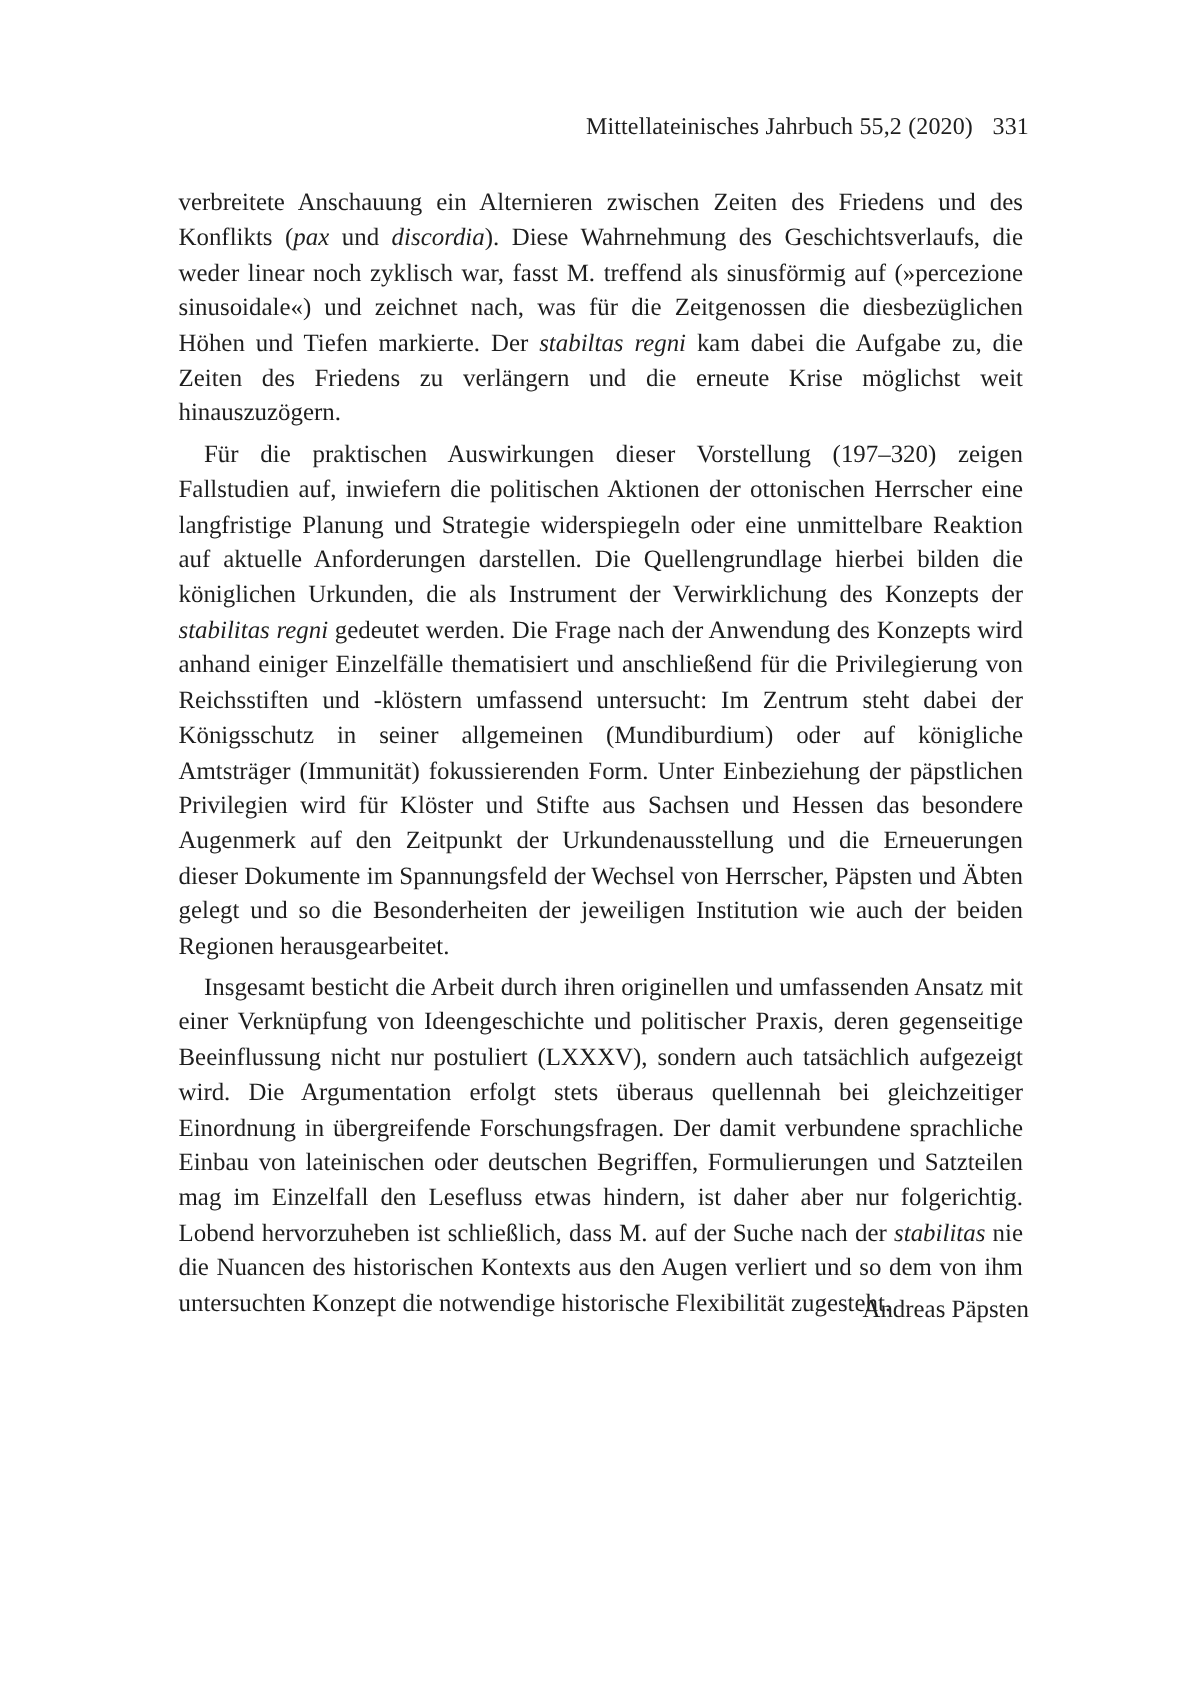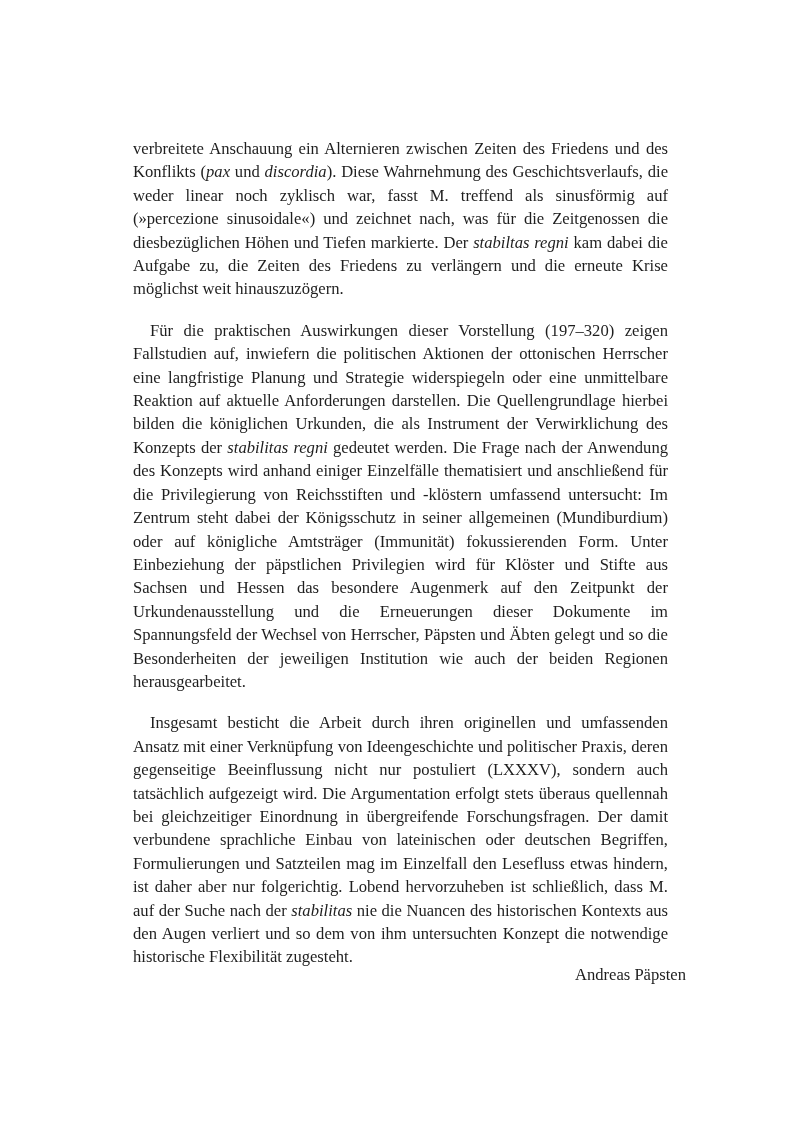--- a/index.html
+++ b/index.html
@@ -38,41 +38,44 @@
     top: 119px;
     left: 115px;
     width: 571px;
     font-size: 16.6px;
     line-height: 23.4px;
     text-align: justify;
     hyphens: auto;
     -webkit-hyphens: auto;
   }
   .review-body p {
-    margin: 18px;
+    margin: 4px;
     padding: 0;
   }
   .review-body p.indent {
     text-indent: 17px;
   }
   .review-body em {
     font-style: italic;
   }
   .signature {
     text-align: right;
     margin-top: -23.4px;
     line-height: 23.4px;
     font-size: 16.6px;
   }
 </style>
 </head>
 <body>
 
 <div class="page">
 
+  <div class="running-header">
+    <span>Mittellateinisches Jahrbuch 55,2 (2020)</span><span class="pagenum">331</span>
+  </div>
 
   <div class="review-body" lang="de">
     <div id="paragraphs">
         <p class=""><span>verbreitete Anschauung ein Alternieren zwischen Zeiten des Friedens und des Konflikts (</span><em>pax</em><span> und </span><em>discordia</em><span>). Diese Wahrnehmung des Geschichtsverlaufs, die weder linear noch zyklisch war, fasst M. treffend als sinusförmig auf (»percezione sinusoidale«) und zeichnet nach, was für die Zeitgenossen die diesbezüglichen Höhen und Tiefen markierte. Der </span><em>stabiltas regni</em><span> kam dabei die Aufgabe zu, die Zeiten des Friedens zu verlängern und die erneute Krise möglichst weit hinauszuzögern.</span></p>
         <p class="indent"><span>Für die praktischen Auswirkungen dieser Vorstellung (197–320) zeigen Fallstudien auf, inwiefern die politischen Aktionen der ottonischen Herrscher eine langfristige Planung und Strategie widerspiegeln oder eine unmittelbare Reaktion auf aktuelle Anforderungen darstellen. Die Quellengrundlage hierbei bilden die königlichen Urkunden, die als Instrument der Verwirklichung des Konzepts der </span><em>stabilitas regni</em><span> gedeutet werden. Die Frage nach der Anwendung des Konzepts wird anhand einiger Einzelfälle thematisiert und anschließend für die Privilegierung von Reichsstiften und -klöstern umfassend untersucht: Im Zentrum steht dabei der Königsschutz in seiner allgemeinen (Mundiburdium) oder auf königliche Amtsträger (Immunität) fokussierenden Form. Unter Einbeziehung der päpstlichen Privilegien wird für Klöster und Stifte aus Sachsen und Hessen das besondere Augenmerk auf den Zeitpunkt der Urkundenausstellung und die Erneuerungen dieser Dokumente im Spannungsfeld der Wechsel von Herrscher, Päpsten und Äbten gelegt und so die Besonderheiten der jeweiligen Institution wie auch der beiden Regionen herausgearbeitet.</span></p>
         <p class="indent"><span>Insgesamt besticht die Arbeit durch ihren originellen und umfassenden Ansatz mit einer Verknüpfung von Ideengeschichte und politischer Praxis, deren gegenseitige Beeinflussung nicht nur postuliert (LXXXV), sondern auch tatsächlich aufgezeigt wird. Die Argumentation erfolgt stets überaus quellennah bei gleichzeitiger Einordnung in übergreifende Forschungsfragen. Der damit verbundene sprachliche Einbau von lateinischen oder deutschen Begriffen, Formulierungen und Satzteilen mag im Einzelfall den Lesefluss etwas hindern, ist daher aber nur folgerichtig. Lobend hervorzuheben ist schließlich, dass M. auf der Suche nach der </span><em>stabilitas</em><span> nie die Nuancen des historischen Kontexts aus den Augen verliert und so dem von ihm untersuchten Konzept die notwendige historische Flexibilität zugesteht.</span></p>
       </div>
     <div class="signature">Andreas Päpsten</div>
   </div>
 

